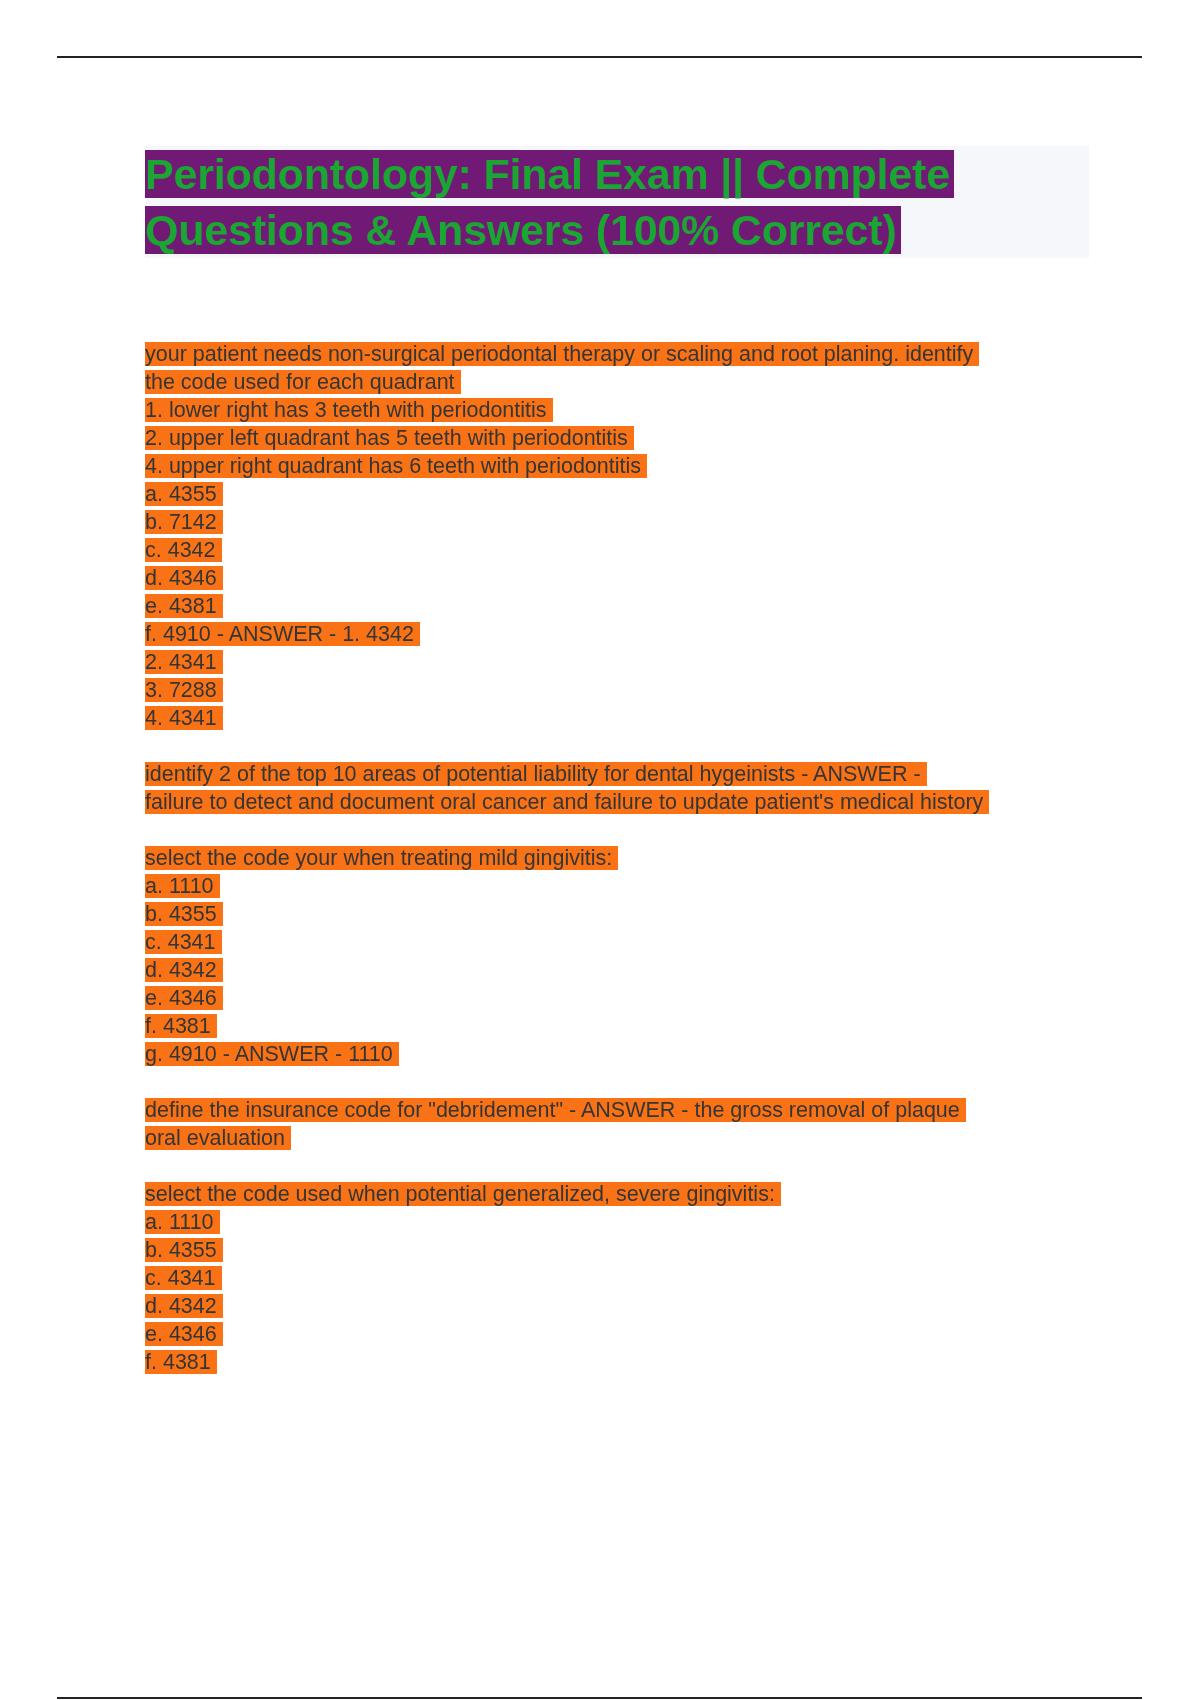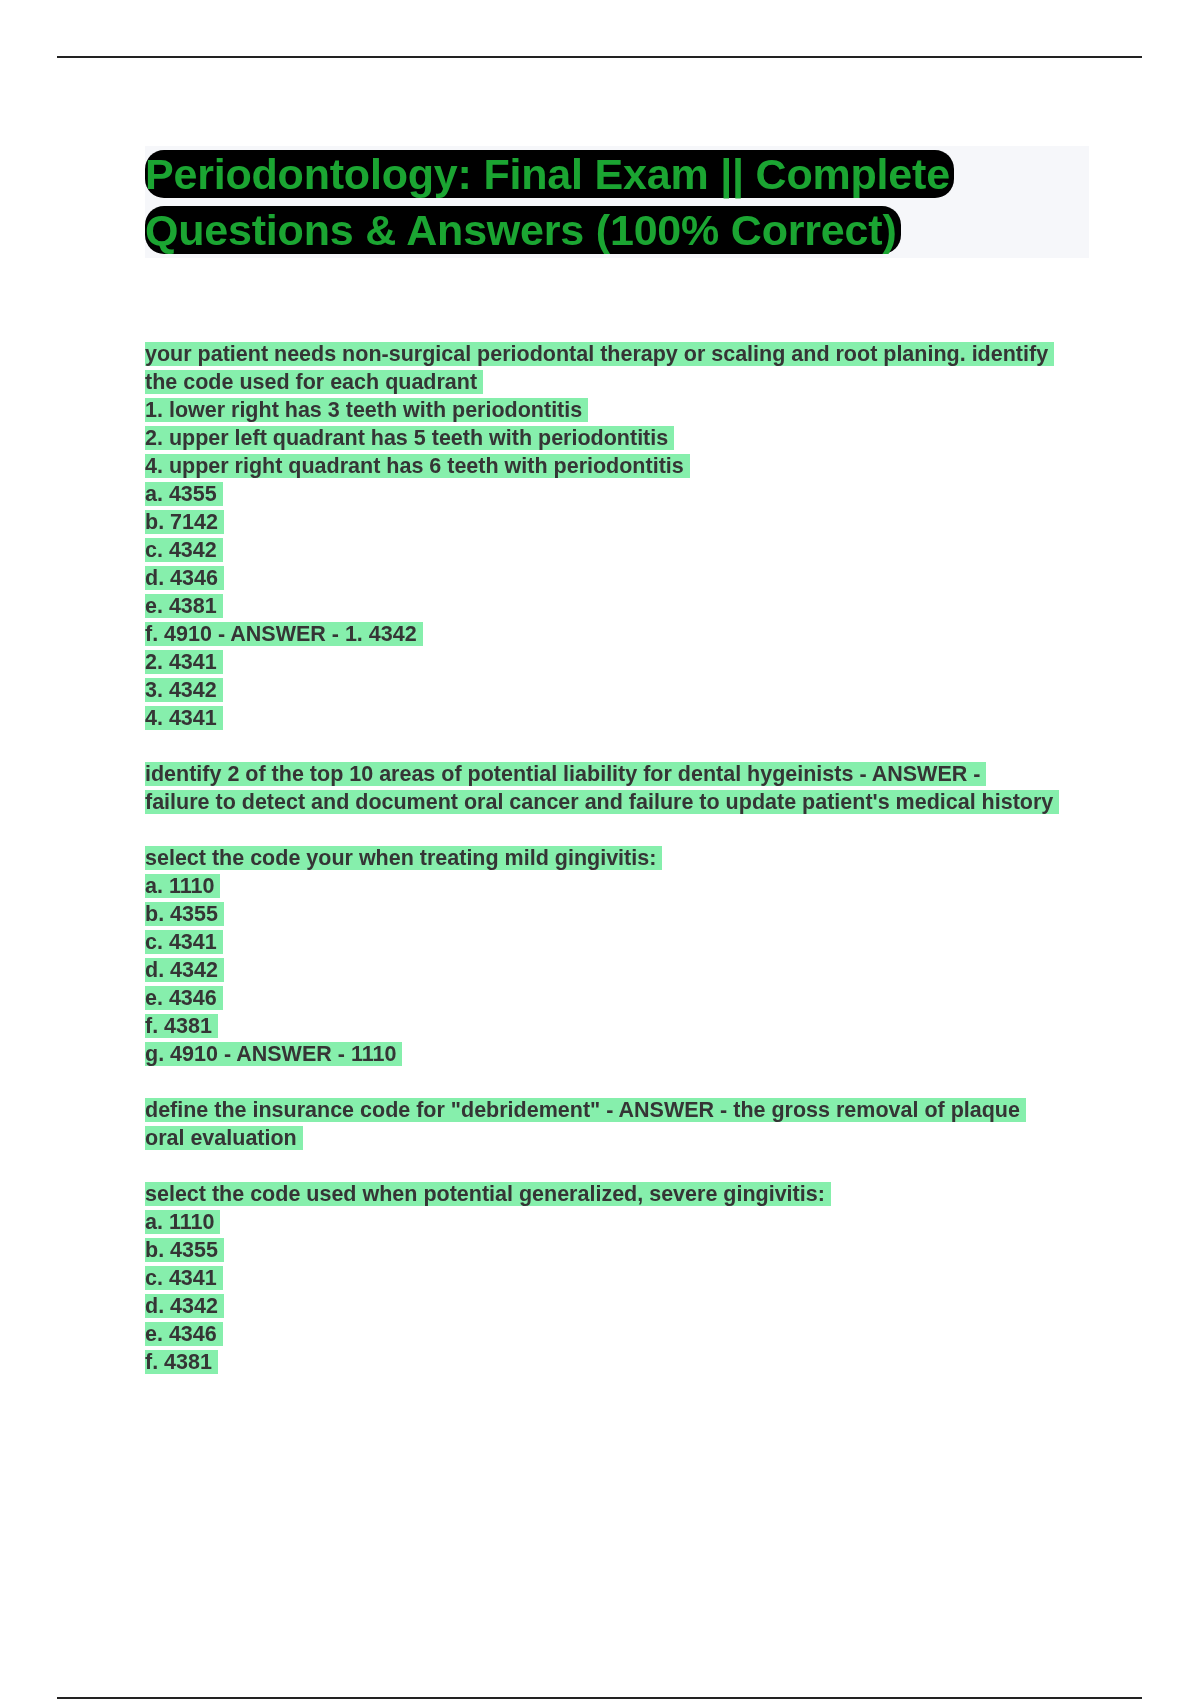--- a/index.html
+++ b/index.html
@@ -27,52 +27,50 @@
     .title-block {
       position: absolute;
       left: 145px;
       top: 146px;
       width: 944px;
       padding: 0;
       background: #f6f7fa;
     }
     .title-line {
       display: inline;
-      background: #000000;
+      background: #701a75;
       color: #1ba532;
       font-weight: bold;
       font-size: 43px;
       line-height: 56px;
       letter-spacing: -0.2px;
       padding: 0 4px 0 0;
       box-decoration-break: clone;
-      border-radius: 19px;
       -webkit-box-decoration-break: clone;
     }
 
     .content {
       position: absolute;
       left: 145px;
       top: 340px;
       width: 960px;
       color: #353535;
       font-size: 21.5px;
       line-height: 28px;
     }
     .qa {
       margin: 0 0 28px 0;
     }
     .line {
       display: block;
       white-space: pre;
     }
     .line span {
-      background: #86efac;
+      background: #f97316;
       padding-right: 6px;
-      font-weight: bold;
     }
   </style>
 </head>
 <body>
 
 <div class="rule top"></div>
 
 <div class="title-block">
   <span class="title-line">Periodontology: Final Exam || Complete</span><br>
   <span class="title-line">Questions &amp; Answers (100% Correct)</span>
@@ -85,21 +83,21 @@
       <div class="line"><span>1. lower right has 3 teeth with periodontitis</span></div>
       <div class="line"><span>2. upper left quadrant has 5 teeth with periodontitis</span></div>
       <div class="line"><span>4. upper right quadrant has 6 teeth with periodontitis</span></div>
       <div class="line"><span>a. 4355</span></div>
       <div class="line"><span>b. 7142</span></div>
       <div class="line"><span>c. 4342</span></div>
       <div class="line"><span>d. 4346</span></div>
       <div class="line"><span>e. 4381</span></div>
       <div class="line"><span>f. 4910 - ANSWER - 1. 4342</span></div>
       <div class="line"><span>2. 4341</span></div>
-      <div class="line"><span>3. 4342</span></div>
+      <div class="line"><span>3. 7288</span></div>
       <div class="line"><span>4. 4341</span></div>
     </div>
     <div class="qa">
       <div class="line"><span>identify 2 of the top 10 areas of potential liability for dental hygeinists - ANSWER -</span></div>
       <div class="line"><span>failure to detect and document oral cancer and failure to update patient's medical history</span></div>
     </div>
     <div class="qa">
       <div class="line"><span>select the code your when treating mild gingivitis:</span></div>
       <div class="line"><span>a. 1110</span></div>
       <div class="line"><span>b. 4355</span></div>

